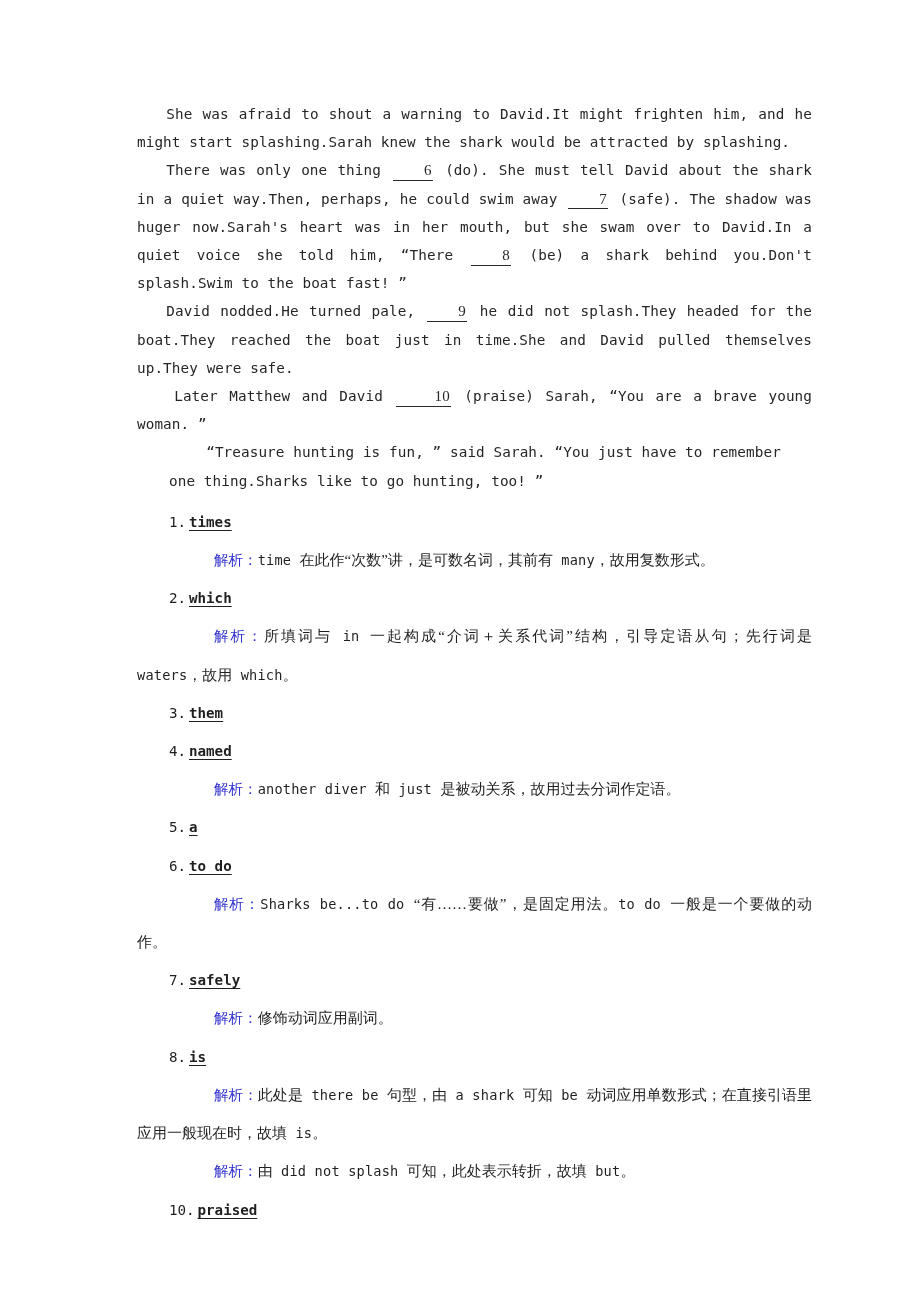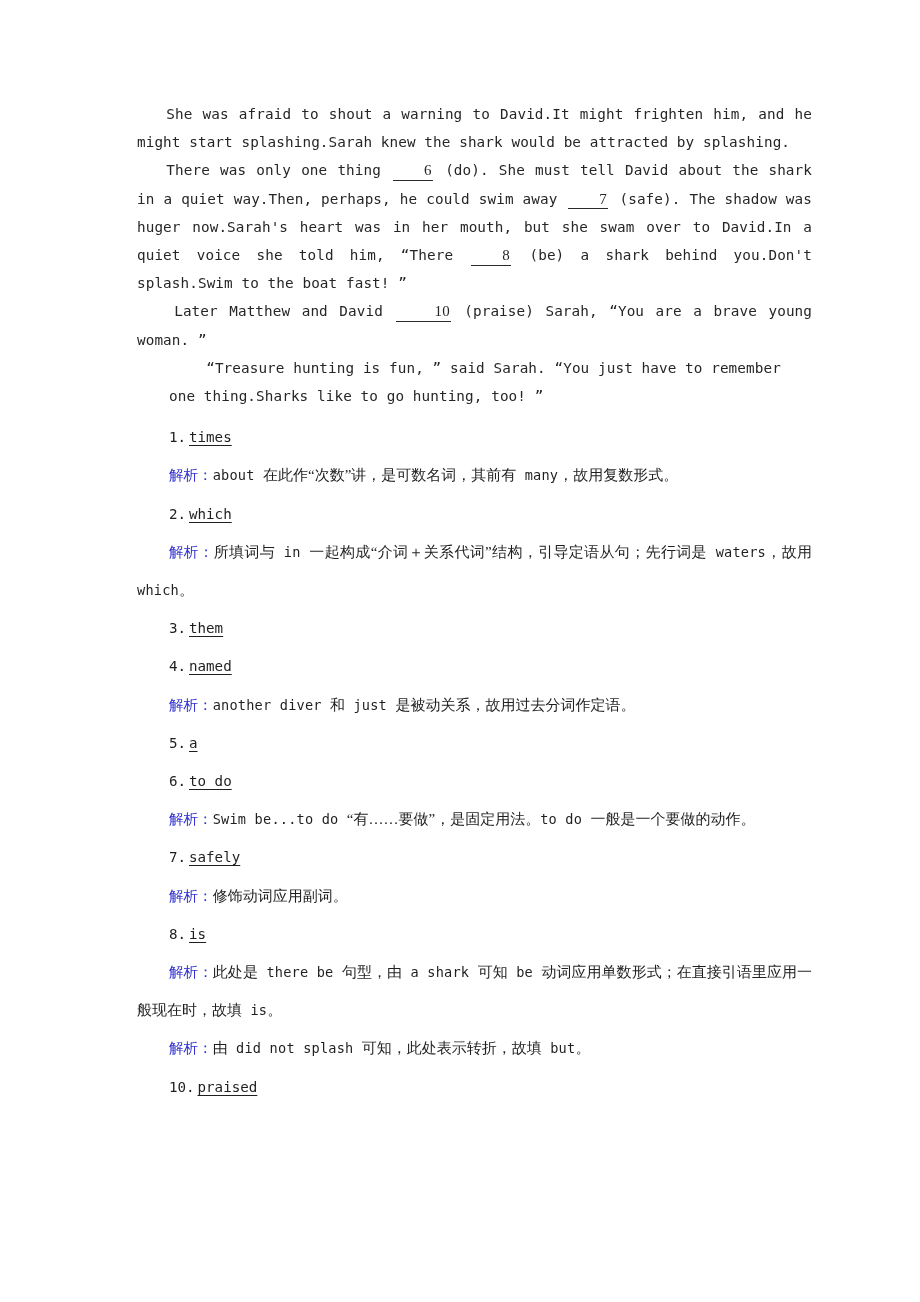--- a/index.html
+++ b/index.html
@@ -75,35 +75,37 @@
   .ans-num {
     font-family: "DejaVu Sans Mono", "Liberation Mono", monospace;
     font-size: 14.2px;
   }
   .ans-word {
     font-family: "DejaVu Sans Mono", "Liberation Mono", monospace;
     font-size: 14.2px;
     text-decoration: underline;
     text-underline-offset: 3px;
     padding-left: 3px;
+    font-weight: bold;
   }
 
   .exp-line {
     font-family: "Liberation Serif", "DejaVu Serif", serif;
     font-size: 15.2px;
     line-height: 37.2px;
     color: #1f1f1f;
     text-indent: 2.1em;
     text-align: justify;
   }
 
   .exp-label {
     color: #3030cf;
     font-family: "DejaVu Sans", "Liberation Sans", sans-serif;
     font-size: 14.6px;
+    margin-left: 45px;
   }
   .exp-colon {
     color: #3030cf;
     font-family: "DejaVu Sans", "Liberation Sans", sans-serif;
     font-size: 14.6px;
   }
   .exp-body {
     font-family: "Liberation Serif", "DejaVu Serif", serif;
     font-size: 15px;
   }
@@ -114,35 +116,36 @@
   }
 </style>
 </head>
 <body>
 
 <div class="page">
 
   <div class="passage" id="passage-root">
       <p><span>She was afraid to shout a warning to David.It might frighten him, and he might start splashing.Sarah knew the shark would be attracted by splashing.</span></p>
       <p><span>There was only one thing </span><span class="blank w1">6</span><span> (do). She must tell David about the shark in a quiet way.Then, perhaps, he could swim away </span><span class="blank w1">7</span><span> (safe). The shadow was huger now.Sarah's heart was in her mouth, but she swam over to David.In a quiet voice she told him, “There </span><span class="blank w1">8</span><span> (be) a shark behind you.Don't splash.Swim to the boat fast! ”</span></p>
+      <p><span>David nodded.He turned pale, </span><span class="blank w1">9</span><span> he did not splash.They headed for the boat.They reached the boat just in time.She and David pulled themselves up.They were safe.</span></p>
       <p class="tight"><span>Later Matthew and David </span><span class="blank w2">10</span><span> (praise) Sarah, “You are a brave young woman. ”</span></p>
       <p class="tight"><span>“Treasure hunting is fun, ” said Sarah. “You just have to remember one thing.Sharks like to go hunting, too! ”</span></p>
     </div>
 
   <div class="answers" id="answers-root">
       <div class="ans-line"><span class="ans-num">1.</span><span class="ans-word">times</span></div>
-      <div class="exp-line"><span class="exp-label">解析</span><span class="exp-colon">：</span><span class="en">about </span><span class="exp-body">在此作“次数”讲，是可数名词，其前有</span><span class="en"> many</span><span class="exp-body">，故用复数形式。</span></div>
+      <div class="exp-line"><span class="exp-label">解析</span><span class="exp-colon">：</span><span class="en">time </span><span class="exp-body">在此作“次数”讲，是可数名词，其前有</span><span class="en"> many</span><span class="exp-body">，故用复数形式。</span></div>
       <div class="ans-line"><span class="ans-num">2.</span><span class="ans-word">which</span></div>
       <div class="exp-line"><span class="exp-label">解析</span><span class="exp-colon">：</span><span class="exp-body">所填词与</span><span class="en"> in </span><span class="exp-body">一起构成“介词＋关系代词”结构，引导定语从句；先行词是</span><span class="en"> waters</span><span class="exp-body">，故用</span><span class="en"> which</span><span class="exp-body">。</span></div>
       <div class="ans-line"><span class="ans-num">3.</span><span class="ans-word">them</span></div>
       <div class="ans-line"><span class="ans-num">4.</span><span class="ans-word">named</span></div>
       <div class="exp-line"><span class="exp-label">解析</span><span class="exp-colon">：</span><span class="en">another diver </span><span class="exp-body">和</span><span class="en"> just </span><span class="exp-body">是被动关系，故用过去分词作定语。</span></div>
       <div class="ans-line"><span class="ans-num">5.</span><span class="ans-word">a</span></div>
       <div class="ans-line"><span class="ans-num">6.</span><span class="ans-word">to do</span></div>
-      <div class="exp-line"><span class="exp-label">解析</span><span class="exp-colon">：</span><span class="en">Swim be...to do </span><span class="exp-body">“有……要做”，是固定用法。</span><span class="en">to do </span><span class="exp-body">一般是一个要做的动作。</span></div>
+      <div class="exp-line"><span class="exp-label">解析</span><span class="exp-colon">：</span><span class="en">Sharks be...to do </span><span class="exp-body">“有……要做”，是固定用法。</span><span class="en">to do </span><span class="exp-body">一般是一个要做的动作。</span></div>
       <div class="ans-line"><span class="ans-num">7.</span><span class="ans-word">safely</span></div>
       <div class="exp-line"><span class="exp-label">解析</span><span class="exp-colon">：</span><span class="exp-body">修饰动词应用副词。</span></div>
       <div class="ans-line"><span class="ans-num">8.</span><span class="ans-word">is</span></div>
       <div class="exp-line"><span class="exp-label">解析</span><span class="exp-colon">：</span><span class="exp-body">此处是</span><span class="en"> there be </span><span class="exp-body">句型，由</span><span class="en"> a shark </span><span class="exp-body">可知</span><span class="en"> be </span><span class="exp-body">动词应用单数形式；在直接引语里应用一般现在时，故填</span><span class="en"> is</span><span class="exp-body">。</span></div>
       <div class="exp-line"><span class="exp-label">解析</span><span class="exp-colon">：</span><span class="exp-body">由</span><span class="en"> did not splash </span><span class="exp-body">可知，此处表示转折，故填</span><span class="en"> but</span><span class="exp-body">。</span></div>
       <div class="ans-line"><span class="ans-num">10.</span><span class="ans-word">praised</span></div>
     </div>
 
 </div>
 

